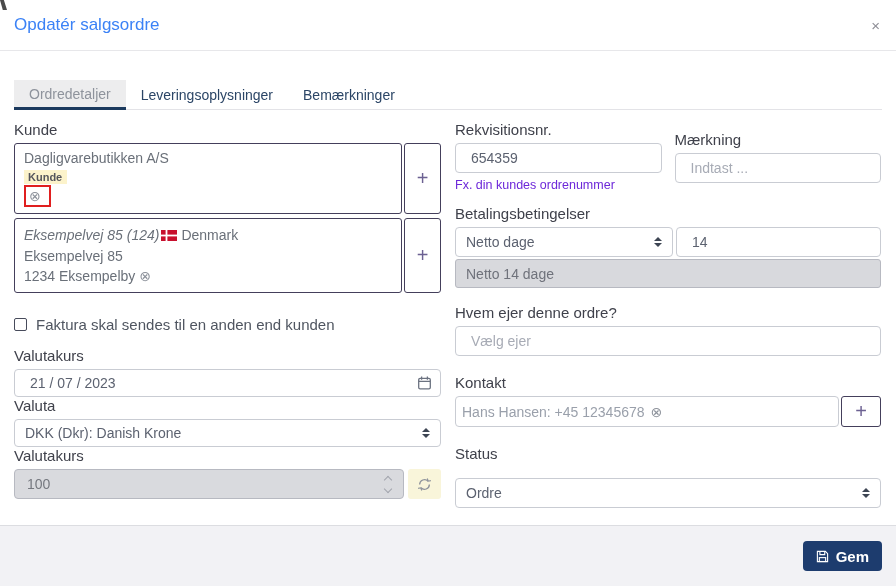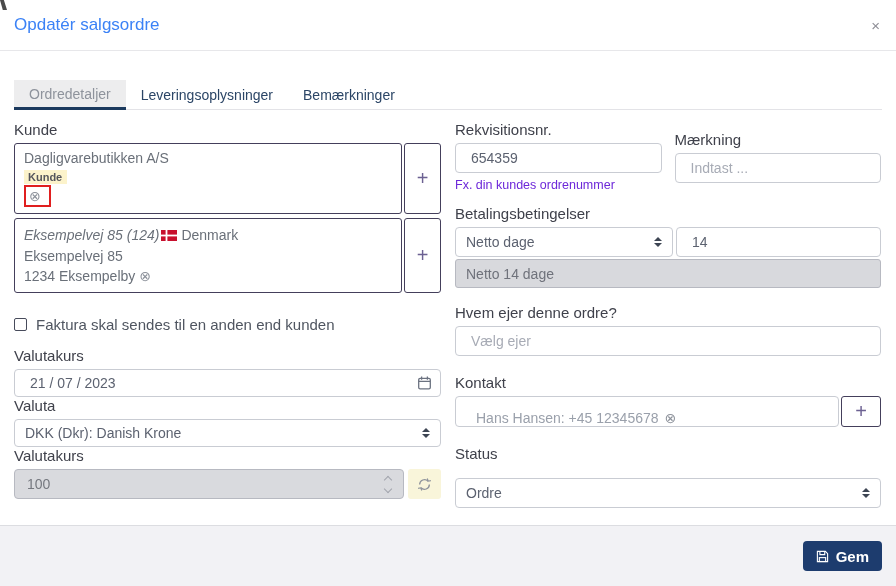--- a/index.html
+++ b/index.html
@@ -69,21 +69,21 @@
   .row2{display:flex;gap:13px;align-items:center;}
   .field{flex:1;min-width:0;}
   .helper{font-size:12.5px;color:#6d28d9;margin-top:5px;}
   .betaling-row{display:flex;gap:3px;margin-top:4px;}
   .betaling-row .selectbox{width:218px;flex:none;}
   .betaling-row .t-input{flex:1;}
   .summary-box{margin-top:2px;height:29px;background:#d8d9dd;border:1px solid #b7b9c1;border-radius:3px;
     display:flex;align-items:center;padding:0 10px;font-size:14px;color:#6f727b;}
   .kontakt-row{display:flex;margin-top:3px;}
   .kontakt-box{flex:1;height:31px;border:1px solid #c9ccd3;border-radius:4px;background:#fff;
-    display:flex;align-items:flex-end;gap:6px;padding:0 20px;font-size:14px;color:#9aa0ab;}
+    display:flex;align-items:center;gap:6px;padding:0 6px;font-size:14px;color:#9aa0ab;}
   .kontakt-row .pick-add{height:31px;width:40px;}
   
   .modal-footer{position:absolute;left:0;right:0;bottom:0;height:61px;background:#f2f2f5;
     border-top:1px solid #dcdde1;display:flex;align-items:center;justify-content:flex-end;padding:0 14px;}
   .gem-btn{background:#1d3c6e;color:#fff;border:none;border-radius:4px;height:30px;padding:0 13px;
     font-family:"Liberation Sans",sans-serif;font-size:15px;font-weight:bold;display:flex;align-items:center;gap:7px;cursor:pointer;}
   
   .mt14{margin-top:14px;} .mt18{margin-top:18px;} .mt19{}
   .mt16{margin-top:16px;} .mt3{margin-top:16px;}
 </style>

